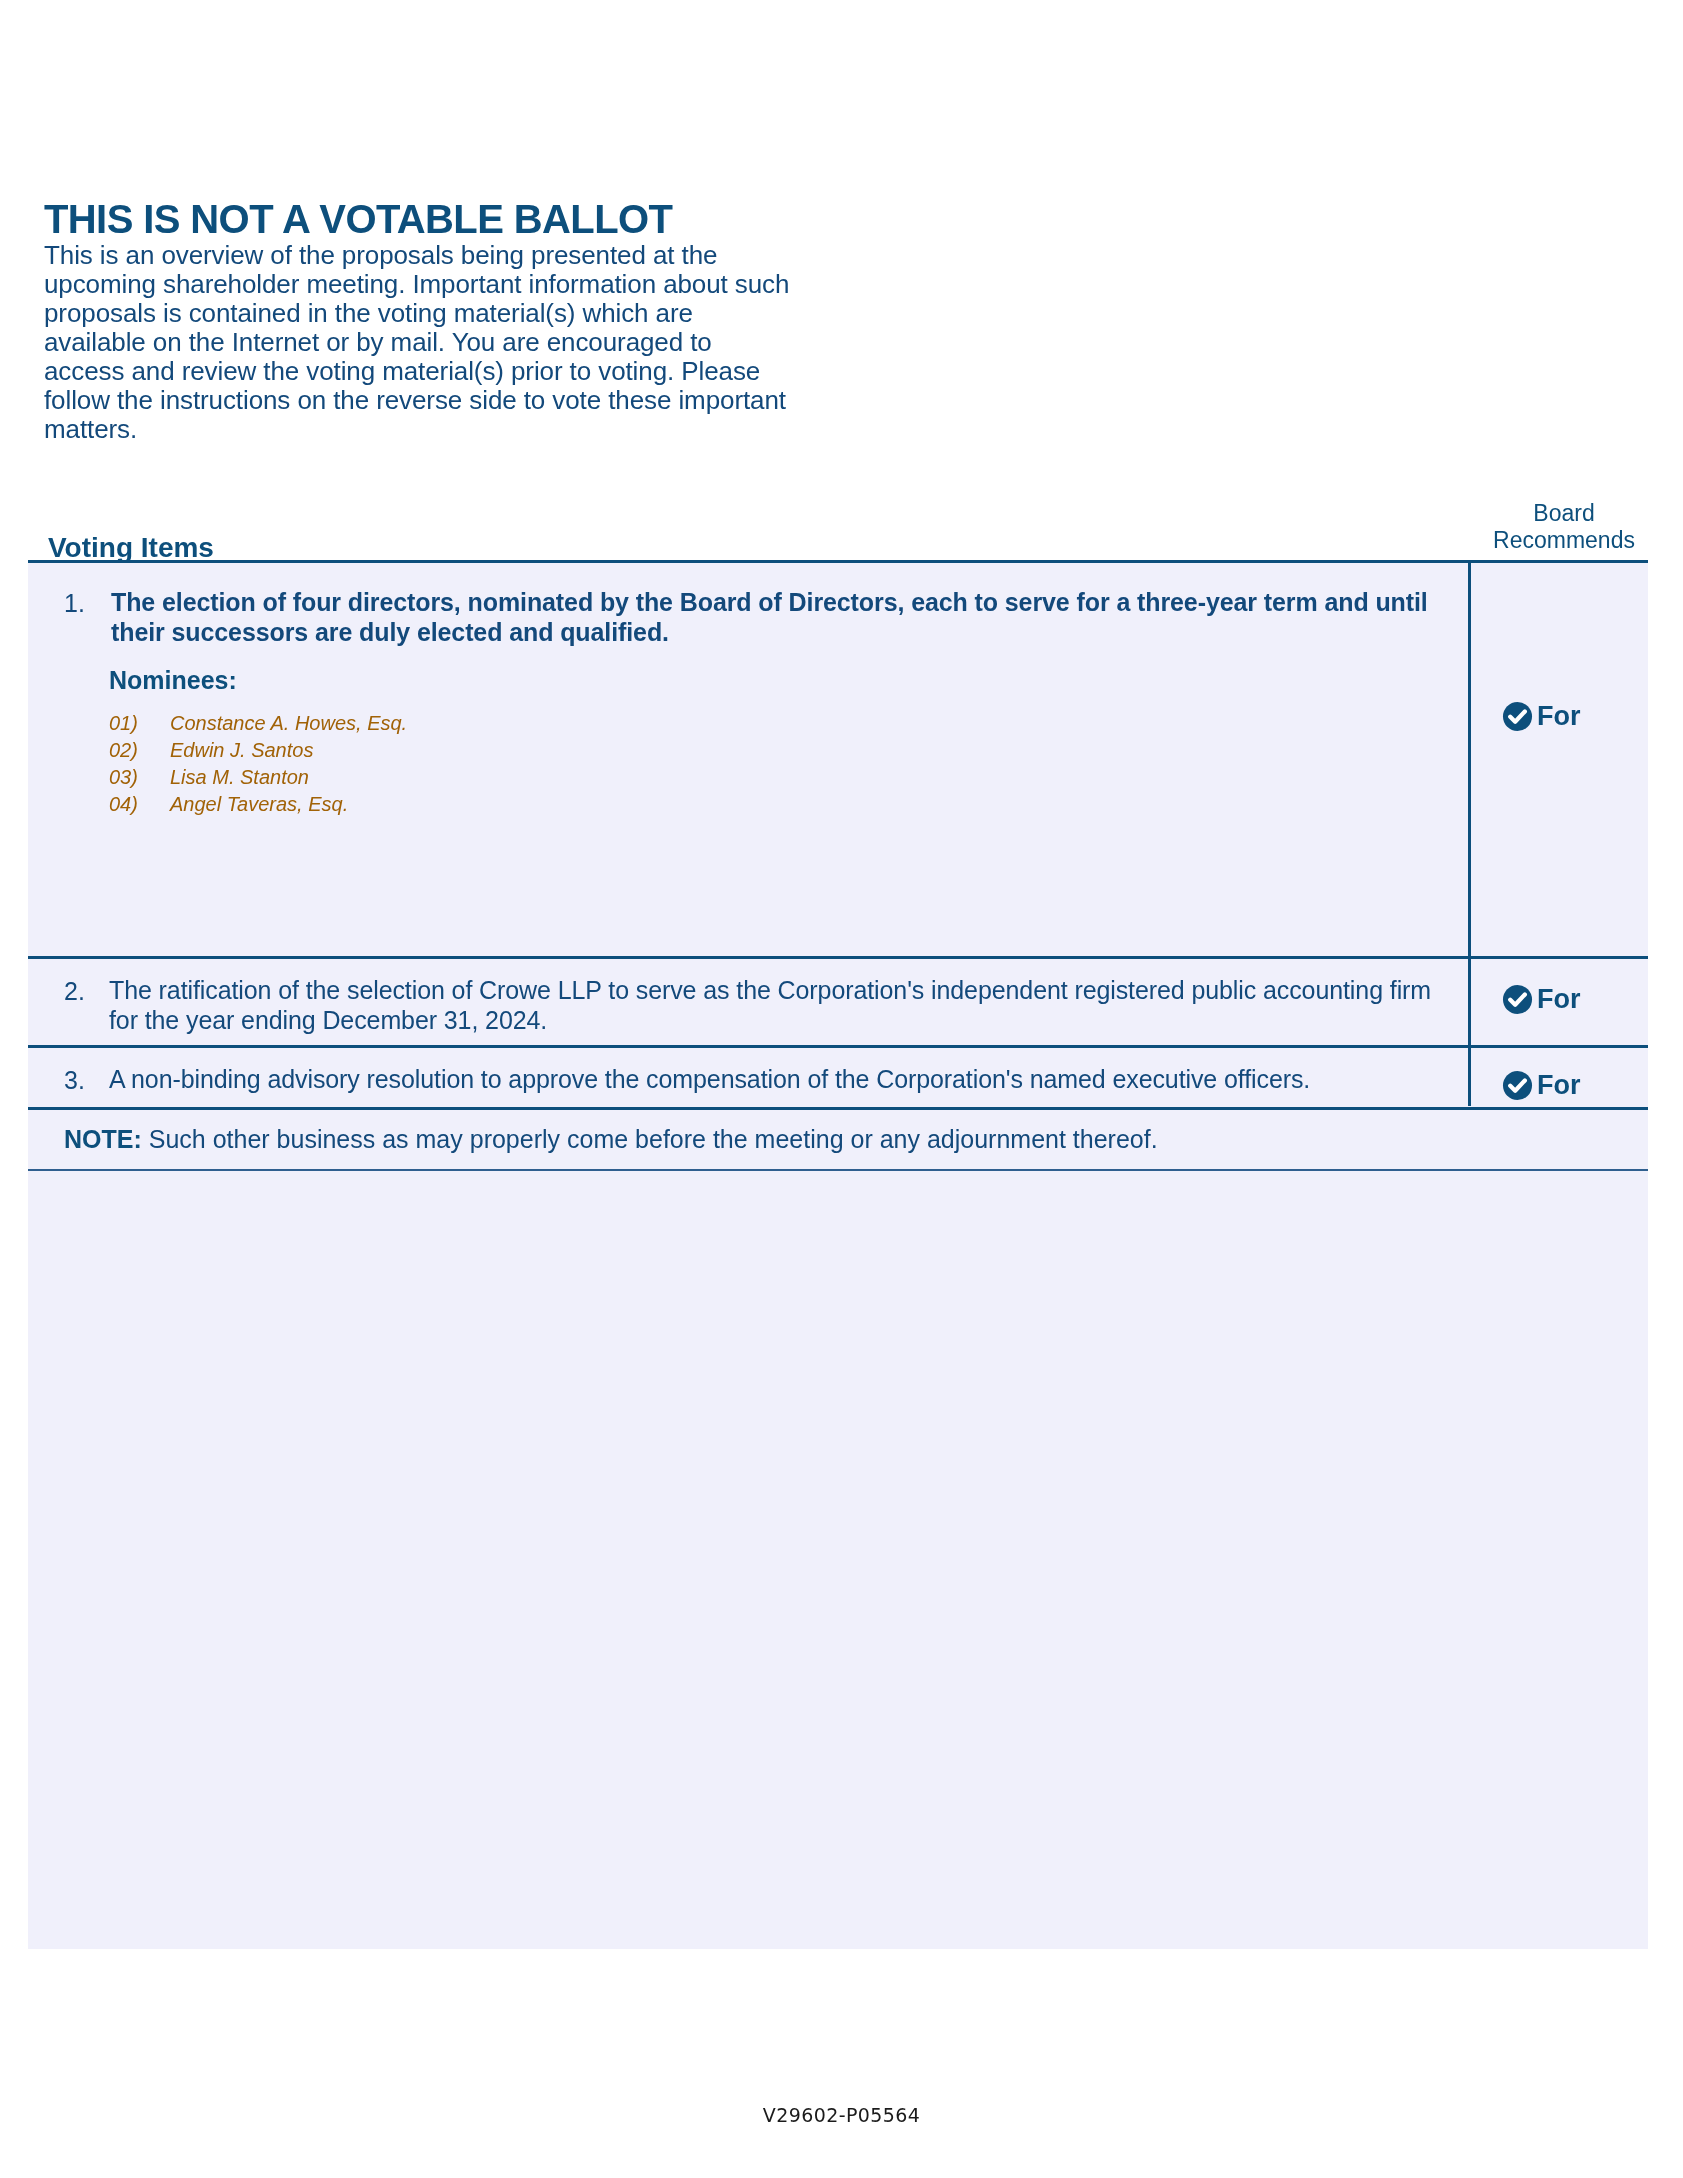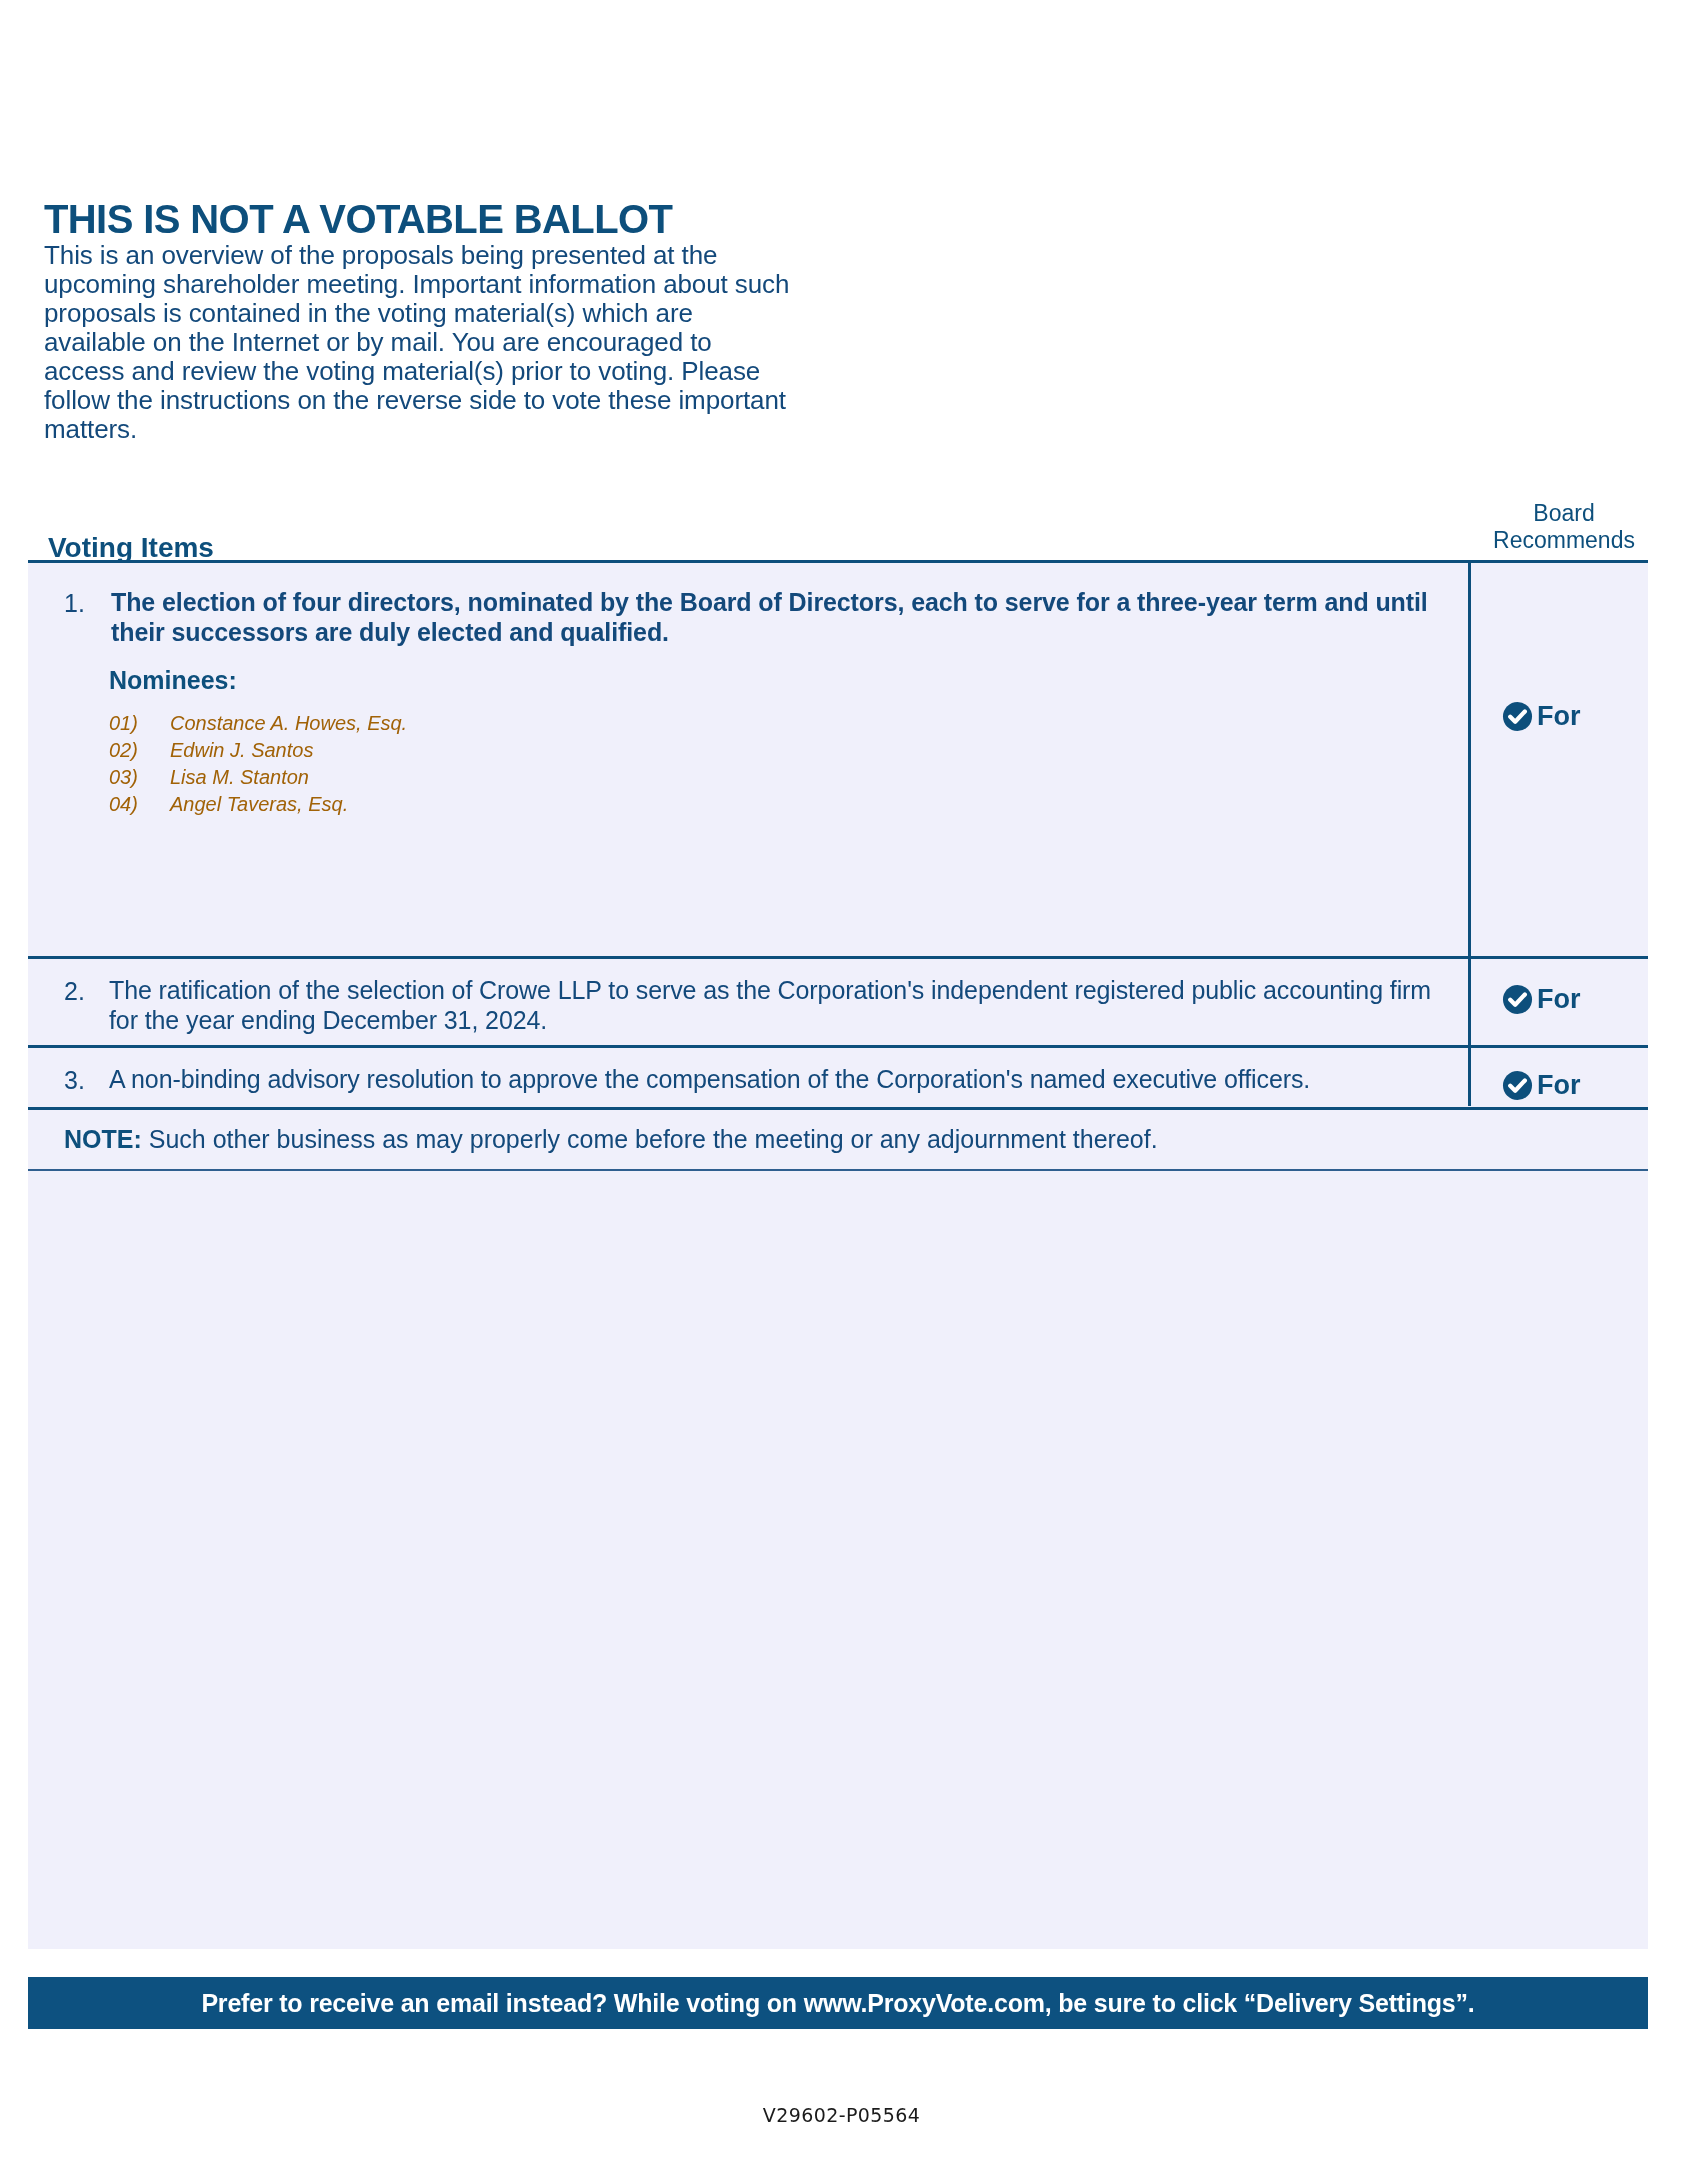--- a/index.html
+++ b/index.html
@@ -306,20 +306,17 @@
       <div class="row-sep" style="top:544px;"></div>
     </div>
 
     <div class="row">
       <div class="note-row" style="top:562px;"><span class="note-key">NOTE:</span><span> Such other business as may properly come before the meeting or any adjournment thereof.</span></div>
       <div class="row-sep thin" style="top:606px;"></div>
     </div>
 
   </div>
 
-  <div class="footer-bar">
-    <div class="footer-text">Prefer to receive an email instead? While voting on www.ProxyVote.com, be sure to click “Delivery Settings”.</div>
-  </div>
 
   <div class="control-number">V29602-P05564</div>
 
 </div>
 
 
 </body></html>

